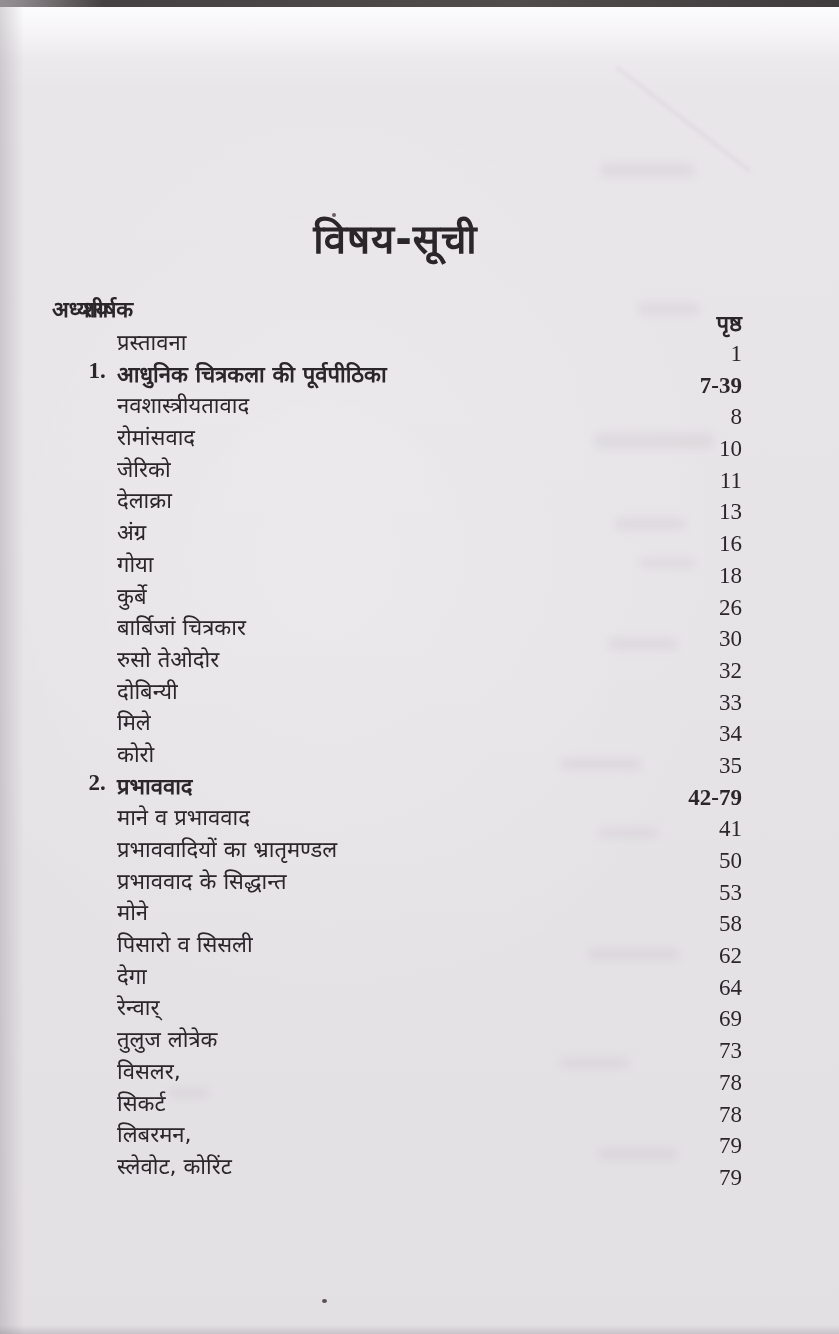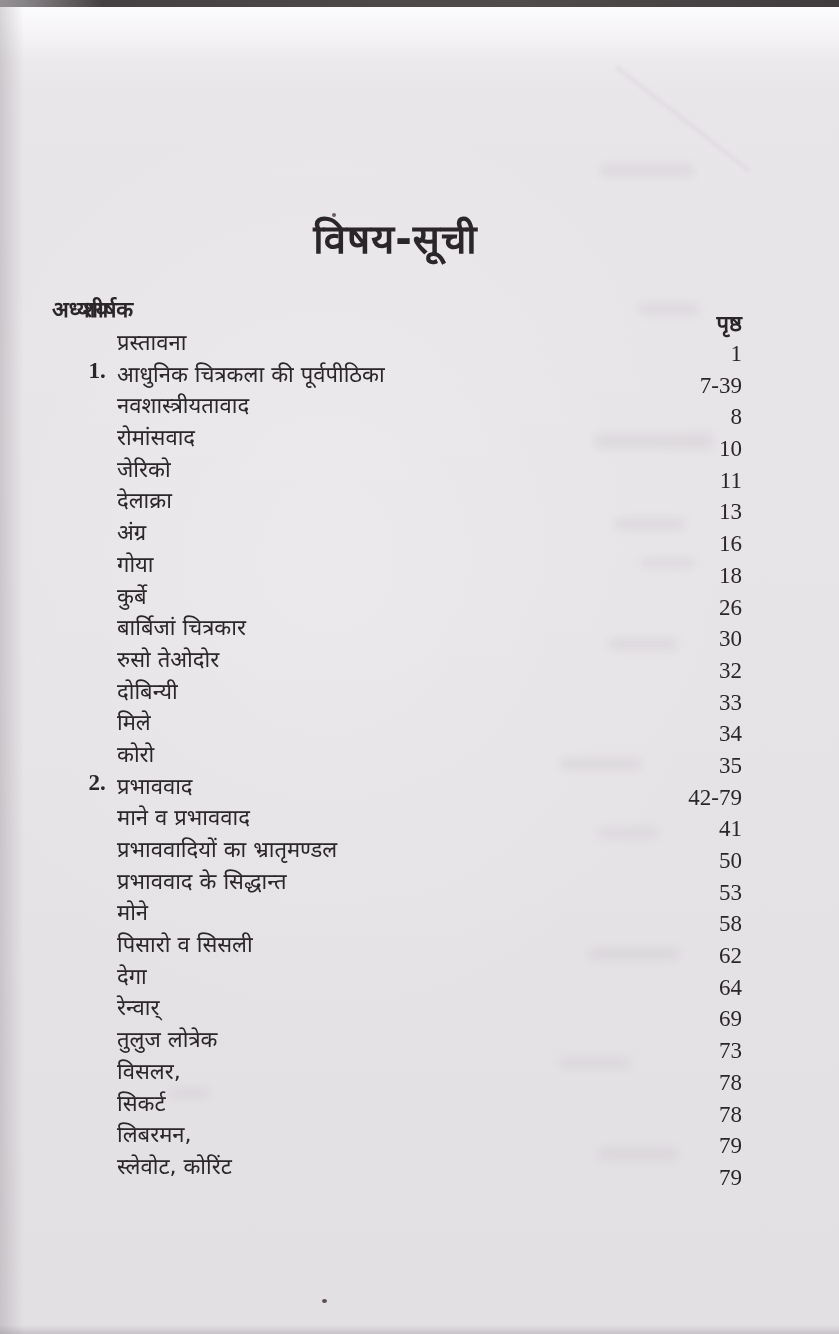--- a/index.html
+++ b/index.html
@@ -99,21 +99,21 @@
   }
   .pageno {
     position: absolute; right: 117px;
     transform: translateY(15px);
     font-family: "Liberation Serif", serif;
     font-size: 23px;
     text-align: right;
     white-space: nowrap;
   }
   .row.chapter .label,
-  .row.chapter .pageno { font-weight: normal; }
+  .row.chapter .pageno { font-weight: bold; }
 </style>
 </head>
 <body>
 
 <div class="scan">
 
   <div class="edge-top"></div>
   <div class="top-glow"></div>
   <div class="edge-left"></div>
   <div class="edge-right"></div>

